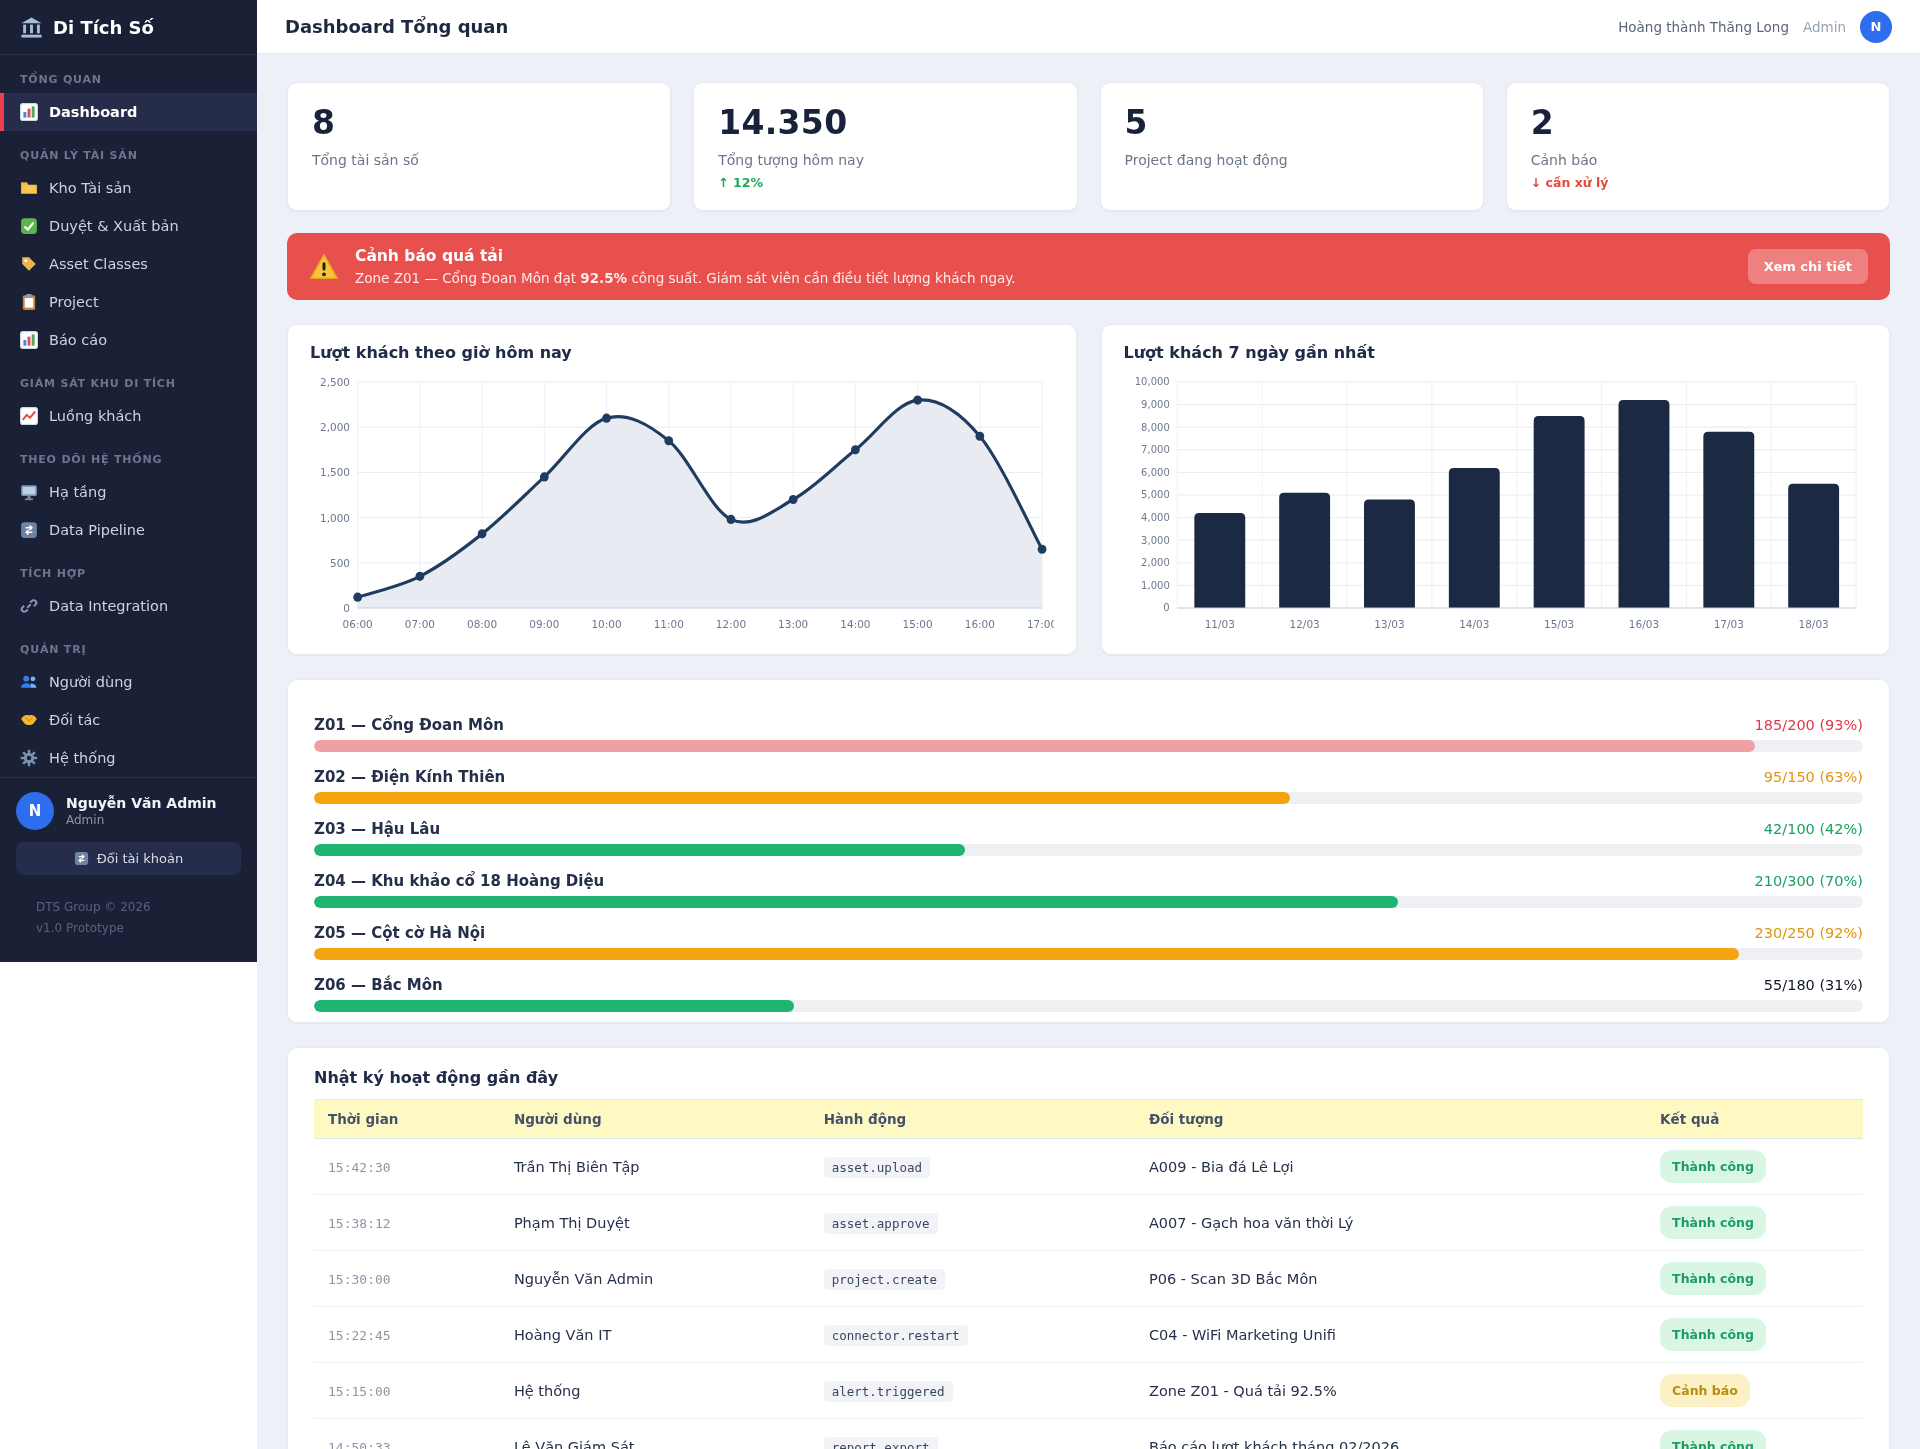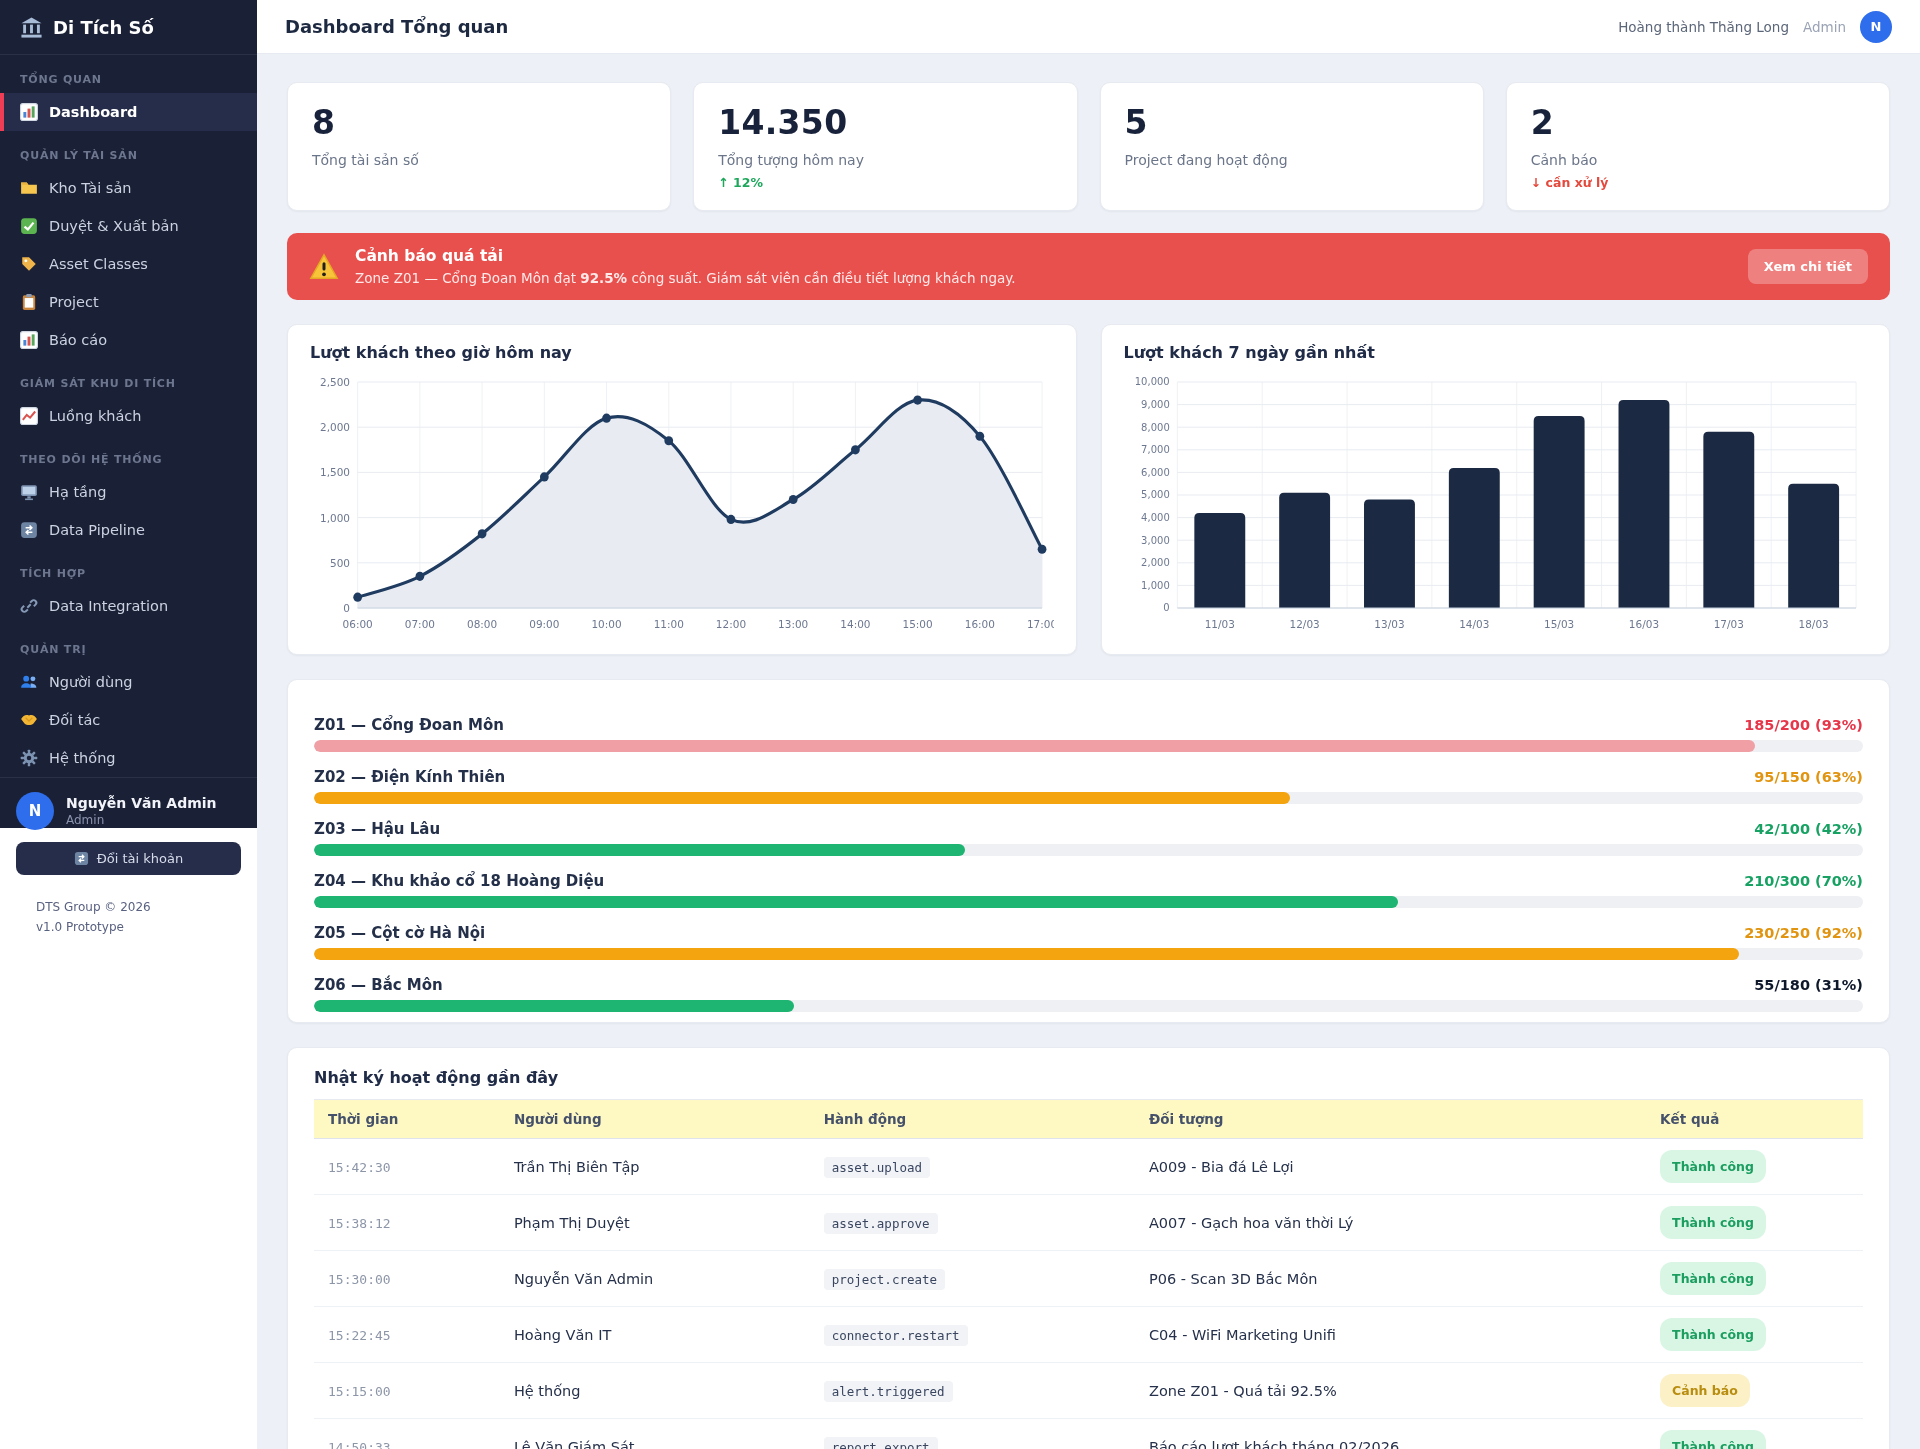--- a/index.html
+++ b/index.html
@@ -1,19 +1,19 @@
 <!DOCTYPE html>
 <html><head>
 <meta charset="utf-8">
 <style>
   *{box-sizing:border-box;margin:0;padding:0}
   body{width:1920px;height:1449px;background:#fff;font-family:"DejaVu Sans","Liberation Sans",sans-serif;color:#1e2a44;overflow:hidden}
   .layout{display:flex;align-items:flex-start;height:1449px}
   
-  .sidebar{width:257px;height:828px;background:#1a2035;flex:none;display:flex;flex-direction:column}
+  .sidebar{width:257px;height:962px;background:#1a2035;flex:none;display:flex;flex-direction:column}
   .logo{display:flex;align-items:center;gap:10px;padding:16px 20px 15px;border-bottom:1px solid rgba(255,255,255,.08);color:#fff;font-size:18px;font-weight:bold}
   .ic{display:inline-block}
   .ic svg{width:100%;height:100%;display:block}
   .logo .ic{width:23px;height:23px}
   .sec-label{padding:18px 20px 7px;font-size:11px;font-weight:bold;letter-spacing:.8px;color:#6c768f;text-transform:uppercase}
   .nav-item{display:flex;align-items:center;gap:11px;padding:10px 20px 10px 16px;font-size:14.5px;color:#ccd2e1;cursor:pointer;border-left:4px solid transparent}
   .nav-item .ic{width:18px;height:18px;flex:none}
   .nav-item.active{background:#262d4a;border-left-color:#ee3e56;color:#fff;font-weight:600}
   .user-block{margin-top:auto;border-top:1px solid rgba(255,255,255,.08);padding:14px 16px 0}
   .user-row{display:flex;gap:12px;align-items:center}
@@ -49,21 +49,21 @@
   
   .charts-row{margin-top:24px;display:grid;grid-template-columns:1fr 1fr;gap:24px}
   .chart-card{padding:18px 22px 10px}
   .card-title{font-size:16px;font-weight:bold;color:#202c47}
   .chart-card svg.plot{width:100%;height:270px;margin-top:8px}
   
   .zones-card{margin-top:24px;padding:20px 26px 10px}
   .zone-row{margin-top:16px}
   .zone-head{display:flex;justify-content:space-between;align-items:baseline}
   .zone-name{font-size:15px;font-weight:600;color:#243049}
-  .zone-val{font-size:14.5px;font-weight:bold}
+  .zone-val{font-size:14.5px;font-weight:normal}
   .zone-track{margin-top:6px;height:12px;border-radius:7px;background:#eef0f4;overflow:hidden}
   .zone-fill{height:100%;border-radius:7px}
   
   .table-card{margin-top:24px;padding:20px 26px 14px}
   table{width:100%;border-collapse:collapse;margin-top:12px}
   th{text-align:left;font-size:13.5px;font-weight:bold;color:#45516b;background:#fef9c3;padding:11px 14px;border-top:1px solid #e7eaf0;border-bottom:1px solid #dfe4ec}
   td{padding:11px 14px;font-size:14.5px;color:#25304a;border-bottom:1px solid #eef1f5}
   .mono{font-family:"DejaVu Sans Mono","Liberation Mono",monospace;font-size:13px;color:#8d96a8}
   .chip{font-family:"DejaVu Sans Mono","Liberation Mono",monospace;font-size:12.5px;color:#3a4660;background:#f1f3f7;padding:3px 8px;border-radius:4px;white-space:nowrap}
   .badge{display:inline-block;font-size:12.5px;font-weight:bold;padding:9px 12px;border-radius:12px}

